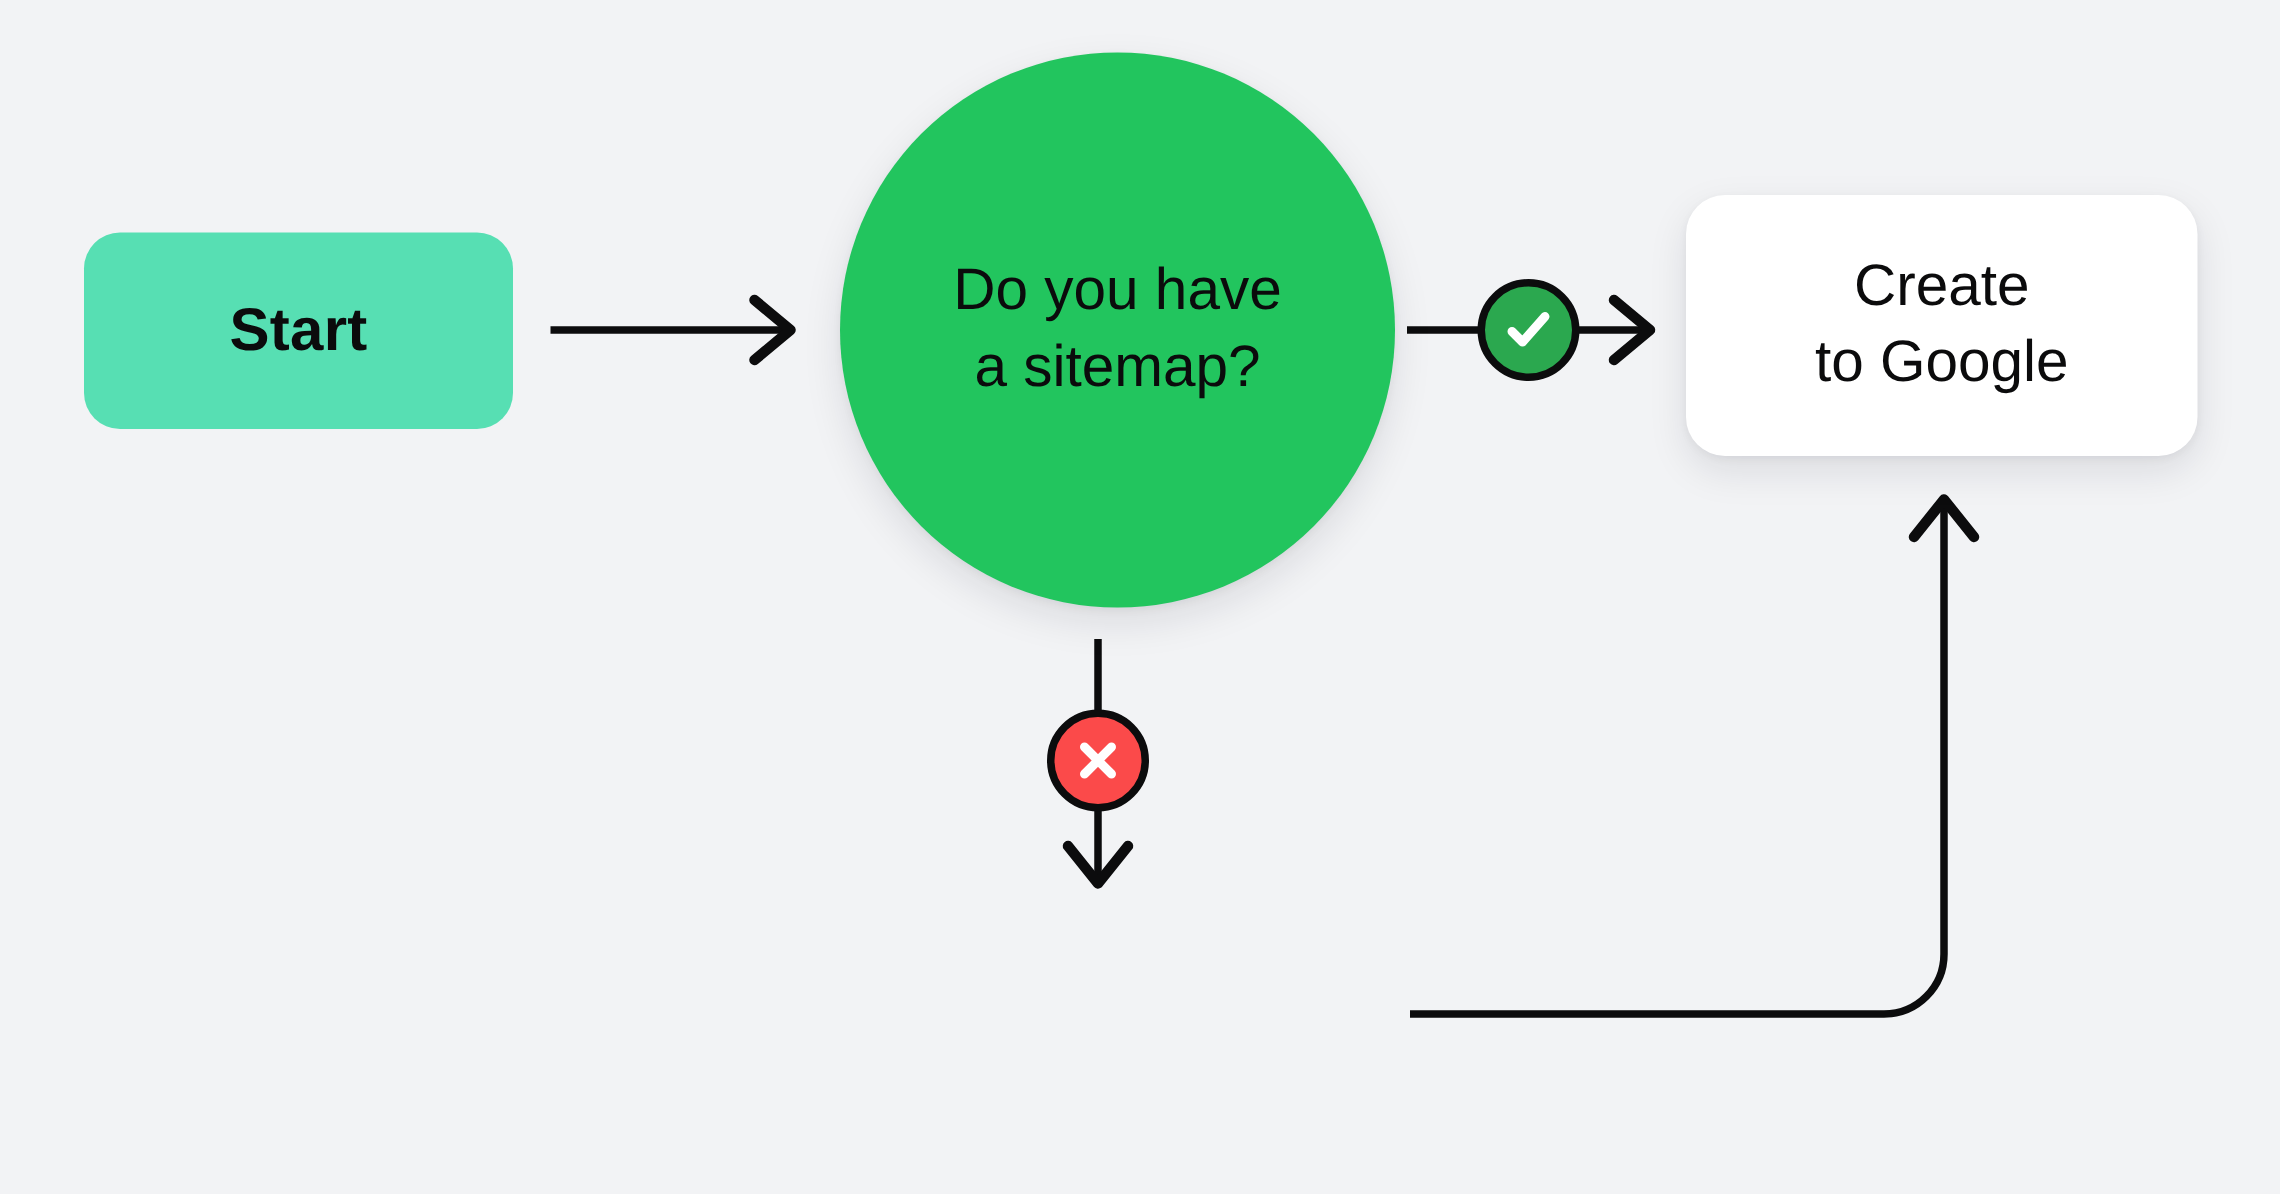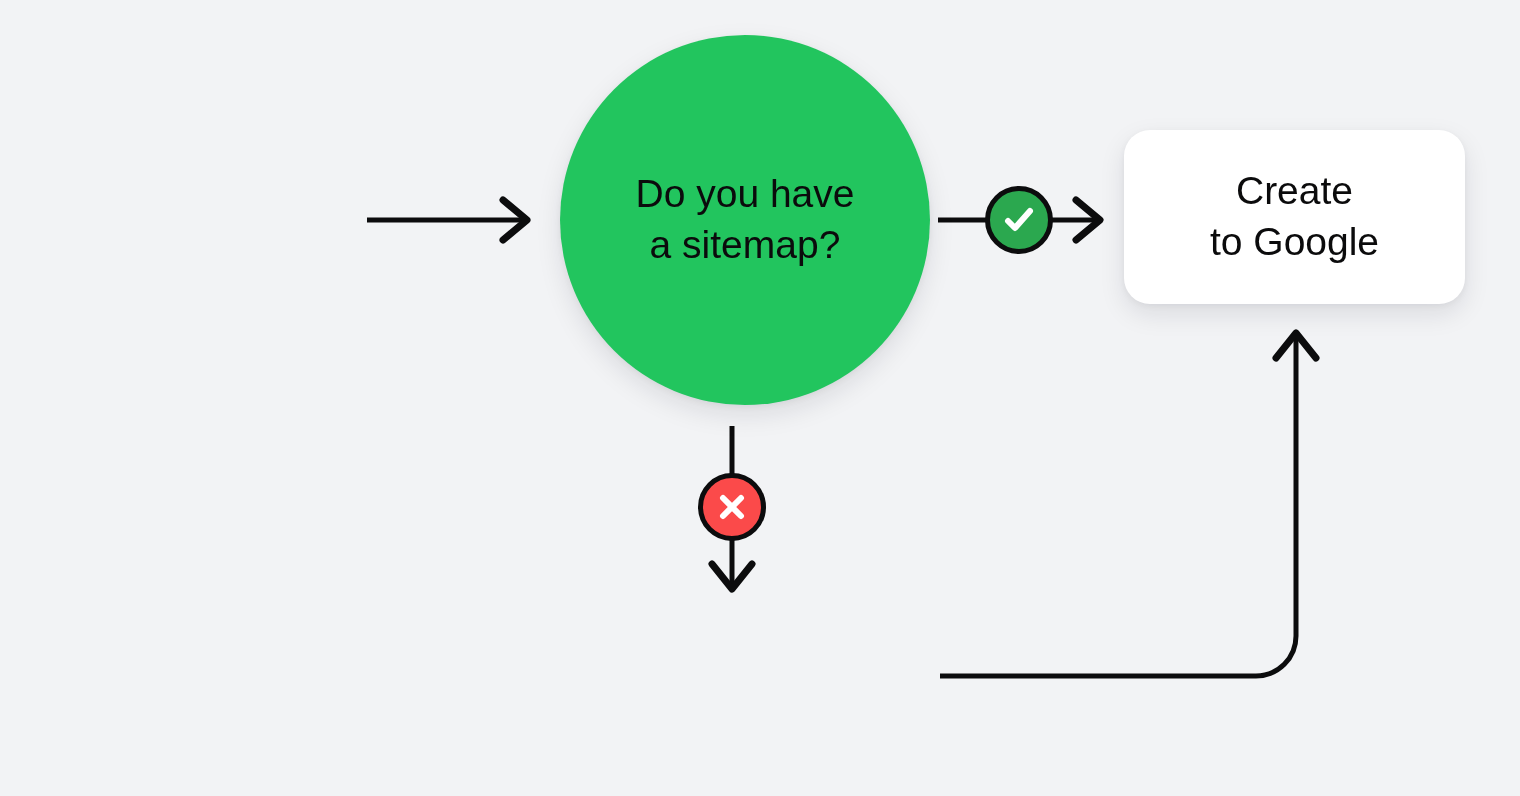--- a/index.html
+++ b/index.html
@@ -133,20 +133,23 @@
 
       <line x1="732" y1="426" x2="732" y2="478"></line>
       <line x1="732" y1="538" x2="732" y2="586"></line>
       <polyline points="712,564 732,589 752,564" fill="none" stroke-width="7" stroke-linecap="round" stroke-linejoin="round"></polyline>
 
       <path d="M 940 676 H 1256 A 40 40 0 0 0 1296 636 V 336"></path>
       <polyline points="1276,358 1296,333 1316,358" fill="none" stroke-width="7" stroke-linecap="round" stroke-linejoin="round"></polyline>
     </g>
   </svg>
 
+  <div class="node node-start">
+    <span class="node-label">Start</span>
+  </div>
 
   <div class="node node-decision">
     <span class="node-label">Do you have
 a sitemap?</span>
   </div>
 
   <div class="node node-submit">
     <span class="node-label">Create
 to Google</span>
   </div>

